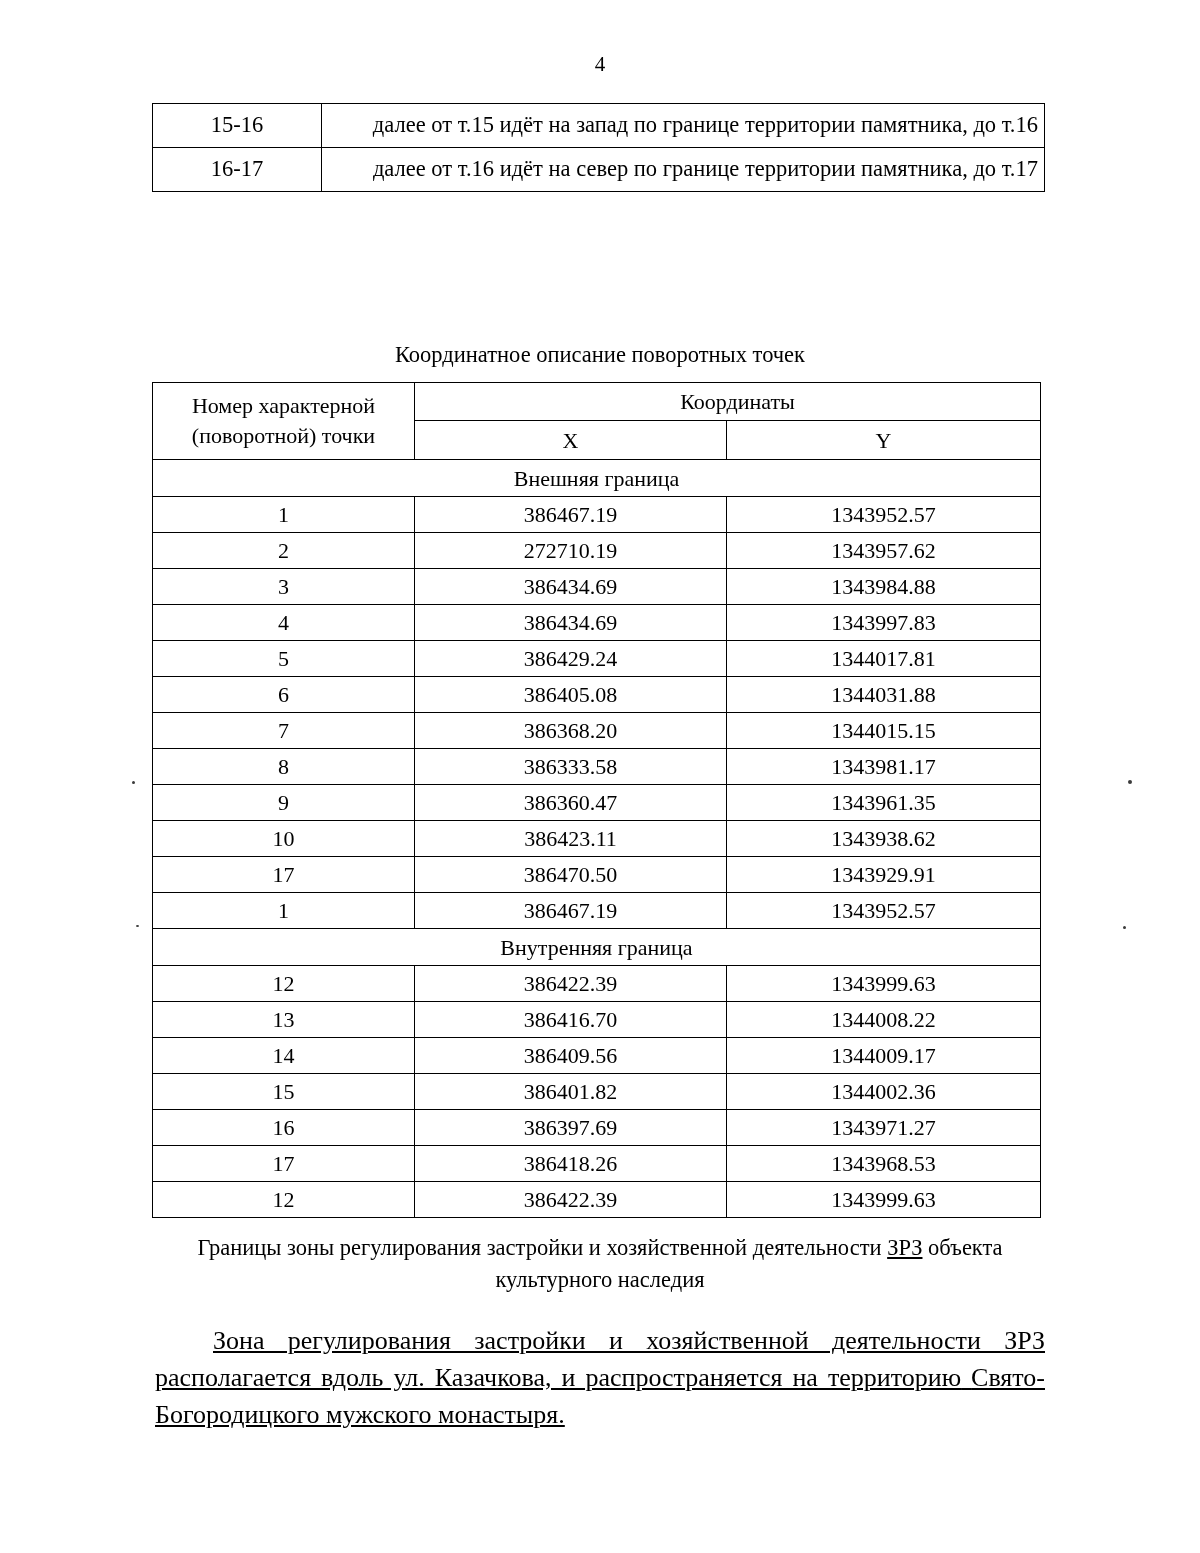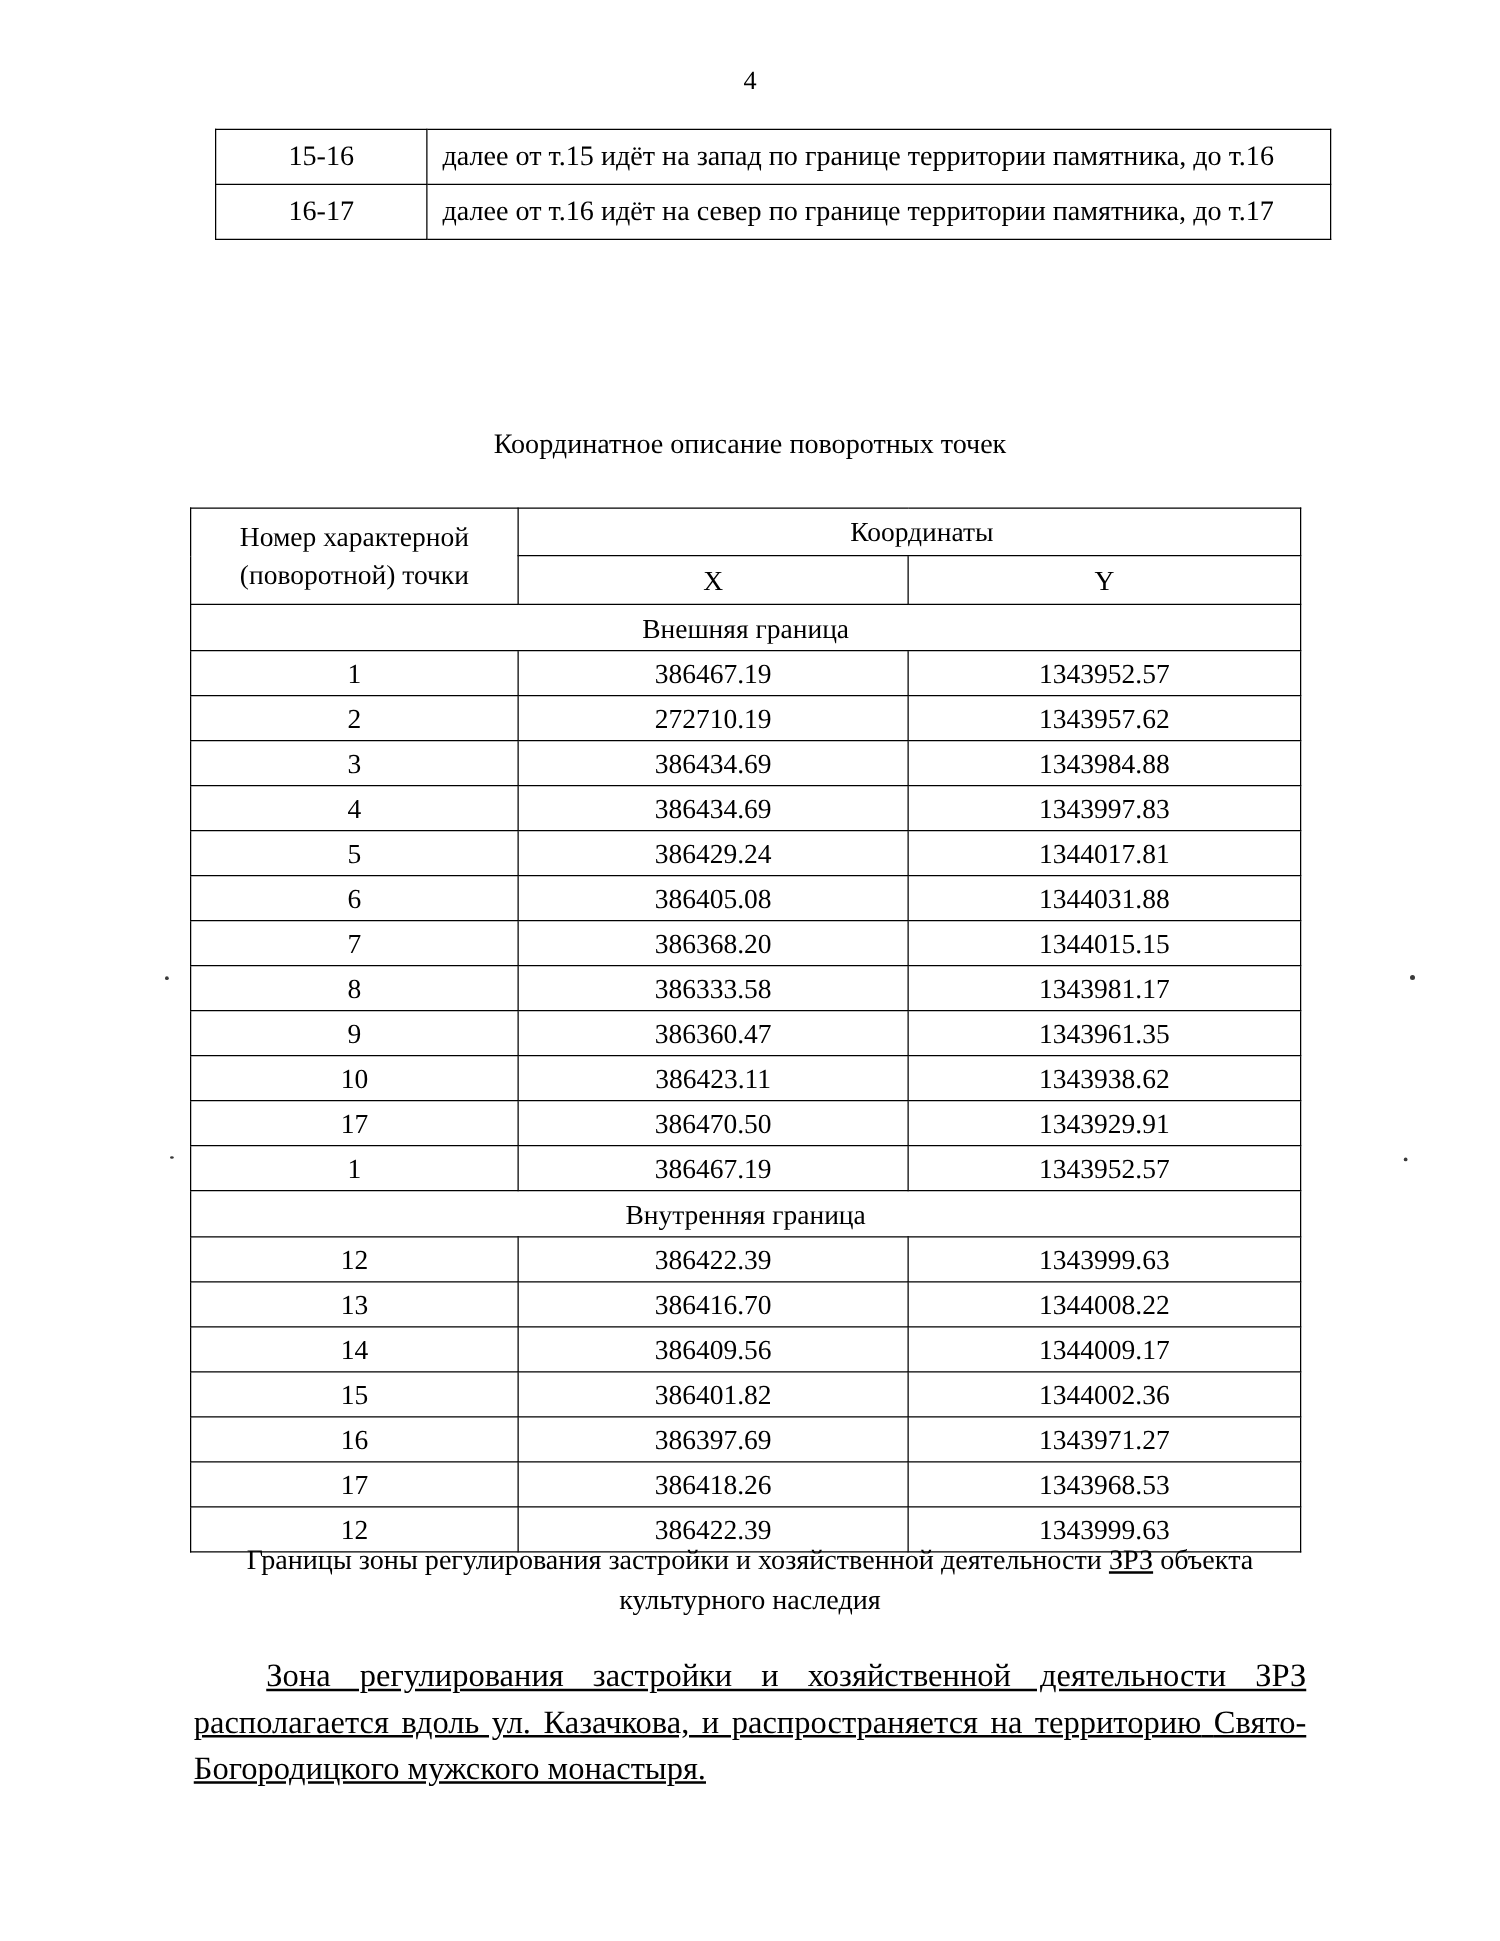--- a/index.html
+++ b/index.html
@@ -29,54 +29,53 @@
   }
 
   
   .desc-table {
     position: absolute;
     left: 152px;
     top: 103px;
     width: 893px;
     border-collapse: collapse;
     table-layout: fixed;
-    margin-left: 20px;
   }
   .desc-table td {
     border: 1.6px solid #000;
     font-size: 22.5px;
     line-height: 33px;
     vertical-align: top;
     padding: 4px 6px 6px 6px;
   }
   .desc-table td.range {
     width: 156px;
     text-align: center;
   }
   .desc-table td.text {
-    text-align: left;
+    text-align: right;
     padding-left: 12px;
   }
 
   
   .caption {
     position: absolute;
     top: 341px;
     left: 0;
     width: 1200px;
     text-align: center;
     font-size: 22.5px;
     line-height: 28px;
   }
 
   
   .coord-table {
     position: absolute;
     left: 152px;
-    top: 406px;
+    top: 382px;
     width: 888px;
     border-collapse: collapse;
     table-layout: fixed;
   }
   .coord-table th,
   .coord-table td {
     border: 1.6px solid #000;
     font-size: 22px;
     line-height: 29px;
     text-align: center;

